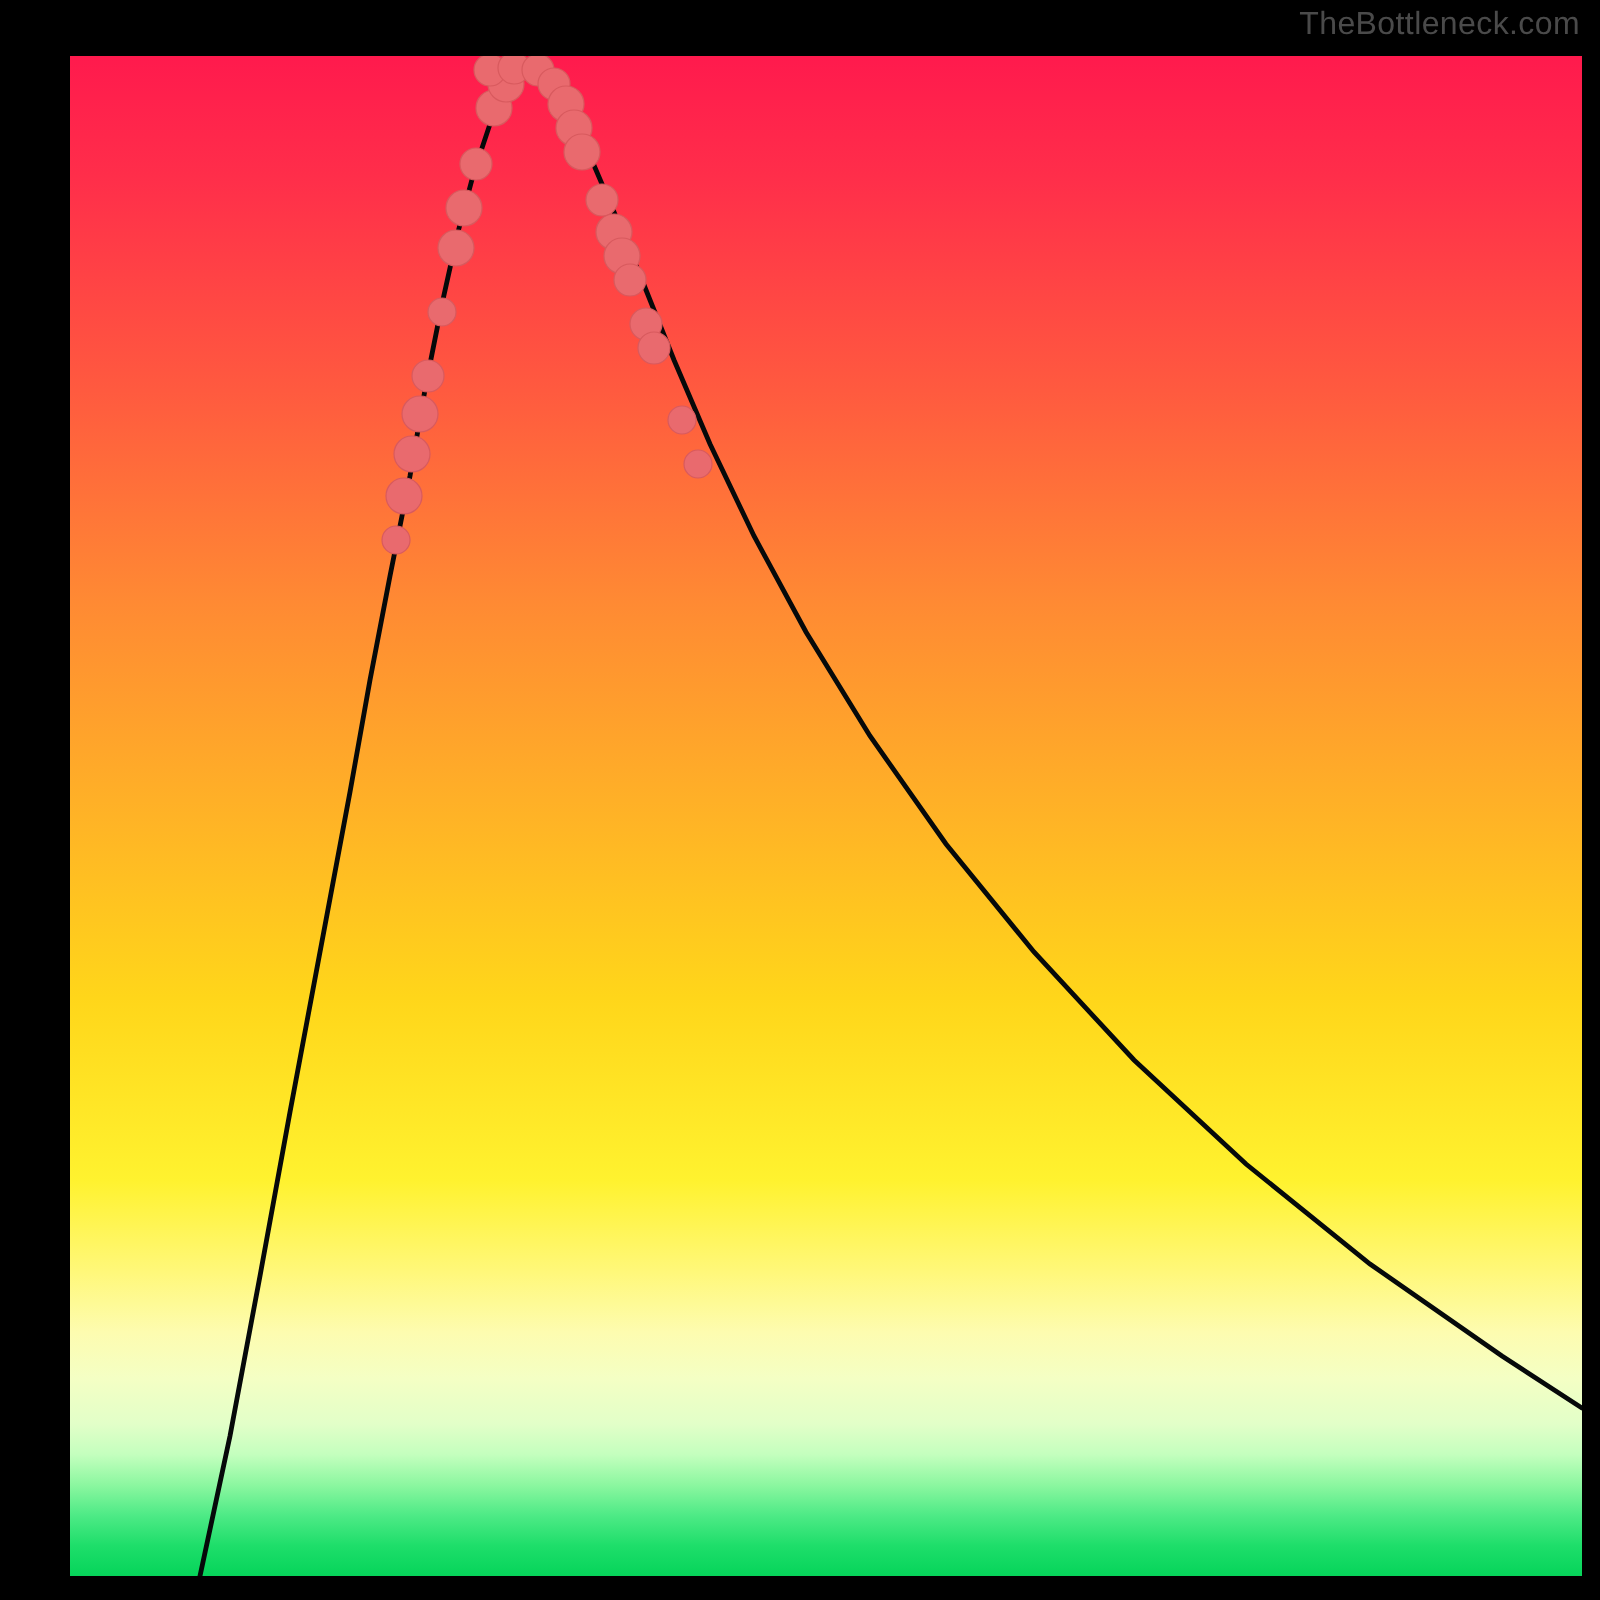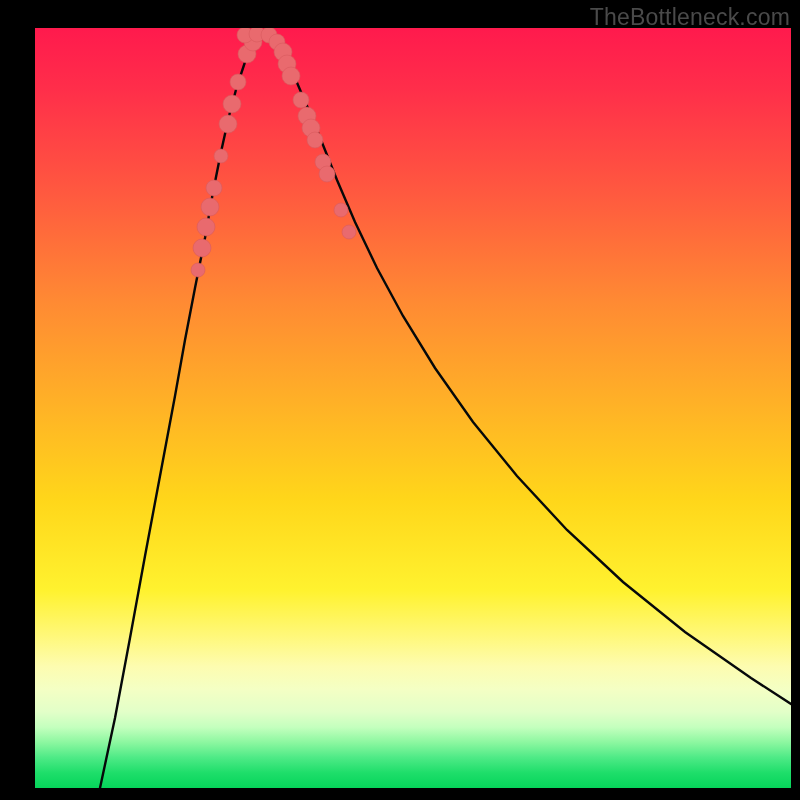--- a/index.html
+++ b/index.html
@@ -46,21 +46,21 @@
       #4eea86 96%,
       #1ede6a 98%,
       #06d45a 100%
     );
   }
   .watermark {
     position: absolute;
     top: 4px;
     right: 10px;
     color: #4a4a4a;
-    font-size: 23px;
+    font-size: 16px;
     font-weight: 500;
     letter-spacing: 0.2px;
     user-select: none;
   }
   svg.curve {
     position: absolute;
     left: 0; top: 0;
     width: 100%; height: 100%;
   }
   .marker {

